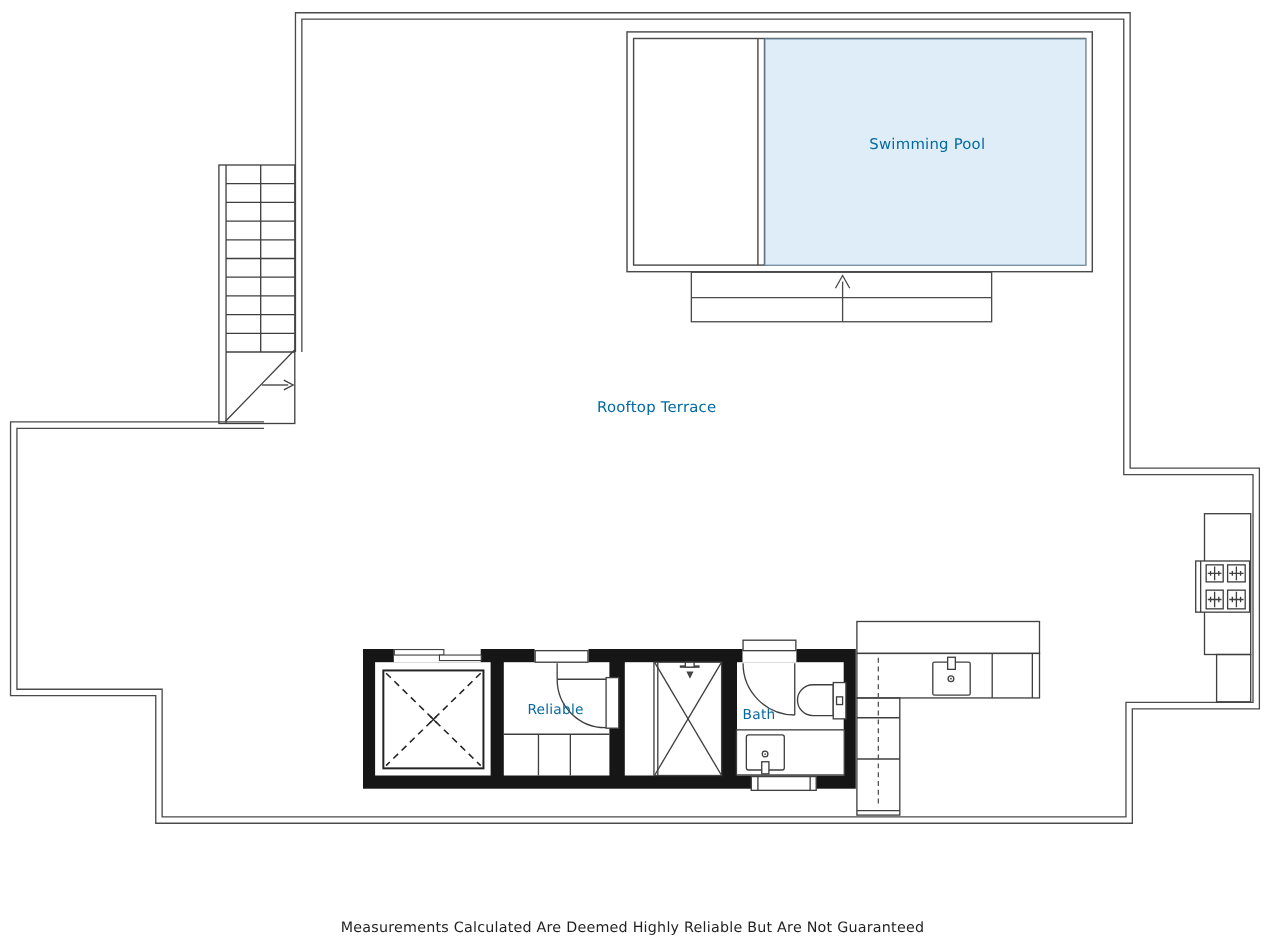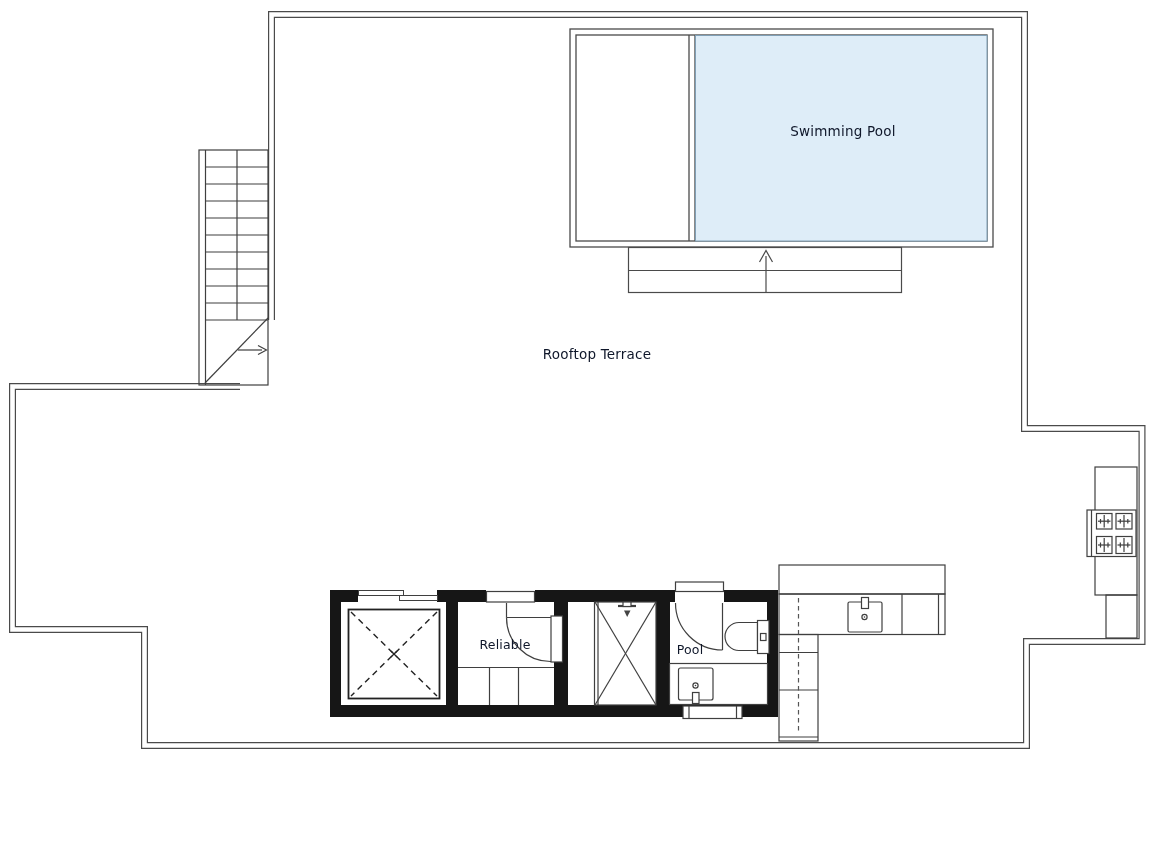--- a/index.html
+++ b/index.html
@@ -7,21 +7,21 @@
     position:relative;
     width:1151px;height:856px;
     background:#ffffff;
     font-family:"DejaVu Sans","Liberation Sans",sans-serif;
     overflow:hidden;
   }
   .stage svg{position:absolute;left:0;top:0;}
   .lbl{
     position:absolute;
     transform:translate(-50%,-50%);
-    color:#0f172a;
+    color:#0369a1;
     white-space:nowrap;
     letter-spacing:.2px;
     font-size:13px;
     line-height:1;
   }
   .lbl-pool{font-size:13.5px;}
   .lbl-terrace{font-size:13.5px;}
   .lbl-room{font-size:12.5px;}
   .lbl-footer{font-size:13px;color:#1f1f1f;}
   .thin{stroke:#3f3f3f;stroke-width:1.2;fill:none;}
@@ -201,20 +201,21 @@
       <line x1="1117.5" y1="545" x2="1130.5" y2="545"></line>
       <line x1="1120.3" y1="542.5" x2="1120.3" y2="547.5"></line>
       <line x1="1127.8" y1="542.5" x2="1127.8" y2="547.5"></line>
     </g>
   </g>
 
 </svg>
 
   <div class="lbl lbl-pool" style="left:843px;top:132px;">Swimming Pool</div>
 
-  <div class="lbl lbl-terrace" style="left:597px;top:355px;">Rooftop Terrace</div>
+  <div class="lbl lbl-terrace" style="left:597px;top:371px;">Rooftop Terrace</div>
 
   <div class="lbl lbl-room" style="left:505px;top:645px;">Reliable</div>
 
-  <div class="lbl lbl-room" style="left:690px;top:650px;">Pool</div>
-
+  <div class="lbl lbl-room" style="left:690px;top:650px;">Bath</div>
+
+  <div class="lbl lbl-footer" style="left:575px;top:844px;">Measurements Calculated Are Deemed Highly Reliable But Are Not Guaranteed</div>
 
 </div>
 
 </body></html>

